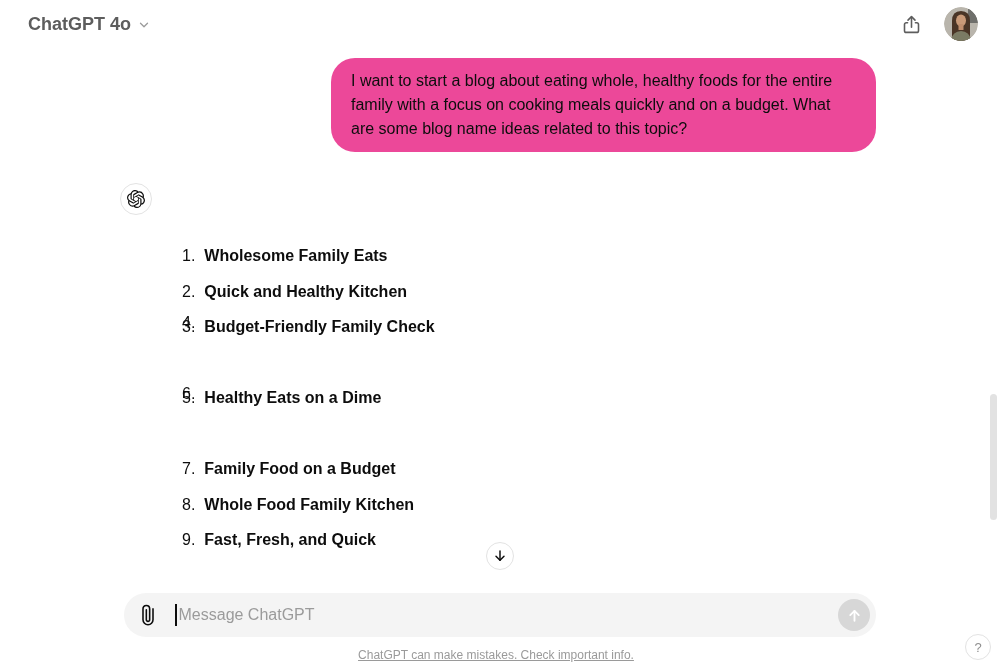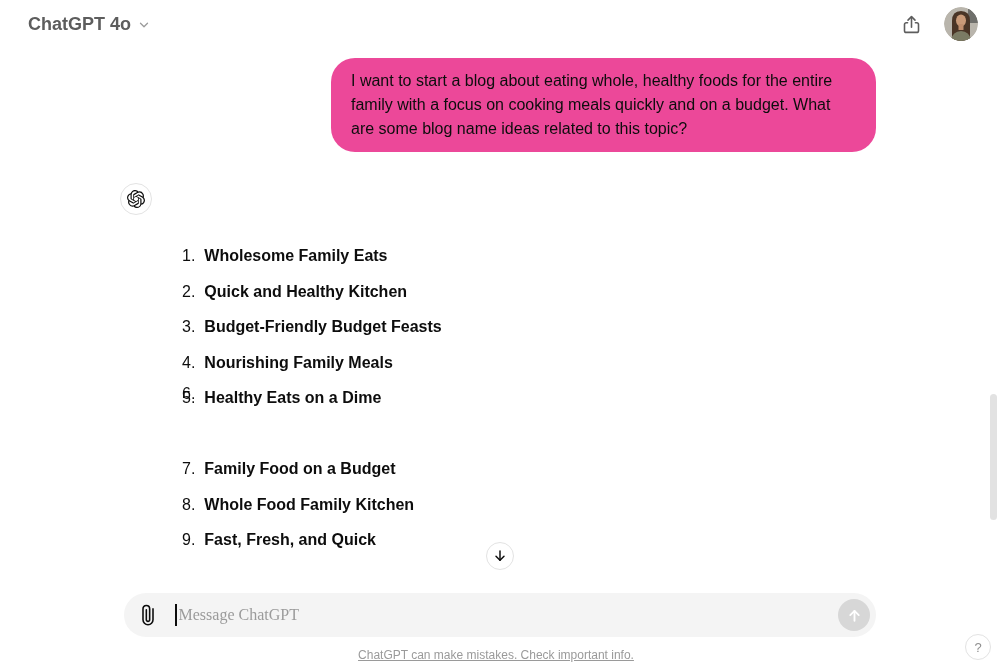--- a/index.html
+++ b/index.html
@@ -99,21 +99,21 @@
     width: 36px; height: 36px; margin-left: 6px;
     border: none; background: transparent; border-radius: 50%;
     display: flex; align-items: center; justify-content: center;
     color: #0d0d0d; cursor: pointer;
   }
   .caret {
     width: 1.5px; height: 22px; background: #0d0d0d; margin-left: 9px;
   }
   .message-input {
     flex: 1 1 auto; border: none; outline: none; background: transparent;
-    font-family: Liberation Serif, serif;
+    font-family: Liberation Sans, sans-serif;
     font-size: 16px; color: #c2410c; margin-left: 2px;
   }
   .message-input::placeholder { color: #9b9b9b; opacity: 1; }
   .send-btn {
     flex: 0 0 auto;
     width: 32px; height: 32px; margin-right: 6px;
     border-radius: 50%; border: none;
     background: #d7d7d7; color: #ffffff;
     display: flex; align-items: center; justify-content: center;
     cursor: default;
@@ -199,25 +199,24 @@
         <li>
             <span class="num">1.</span>
             <strong class="label">Wholesome Family Eats</strong>
           </li>
         <li>
             <span class="num">2.</span>
             <strong class="label">Quick and Healthy Kitchen</strong>
           </li>
         <li>
             <span class="num">3.</span>
-            <strong class="label">Budget-Friendly Budget Feasts</strong>
+            <strong class="label">Budget-Friendly Family Check</strong>
           </li>
         <li>
             <span class="num">4.</span>
-            <strong class="label">Nourishing Family Meals</strong>
           </li>
         <li>
             <span class="num">5.</span>
             <strong class="label">Healthy Eats on a Dime</strong>
           </li>
         <li>
             <span class="num">6.</span>
           </li>
         <li>
             <span class="num">7.</span>

